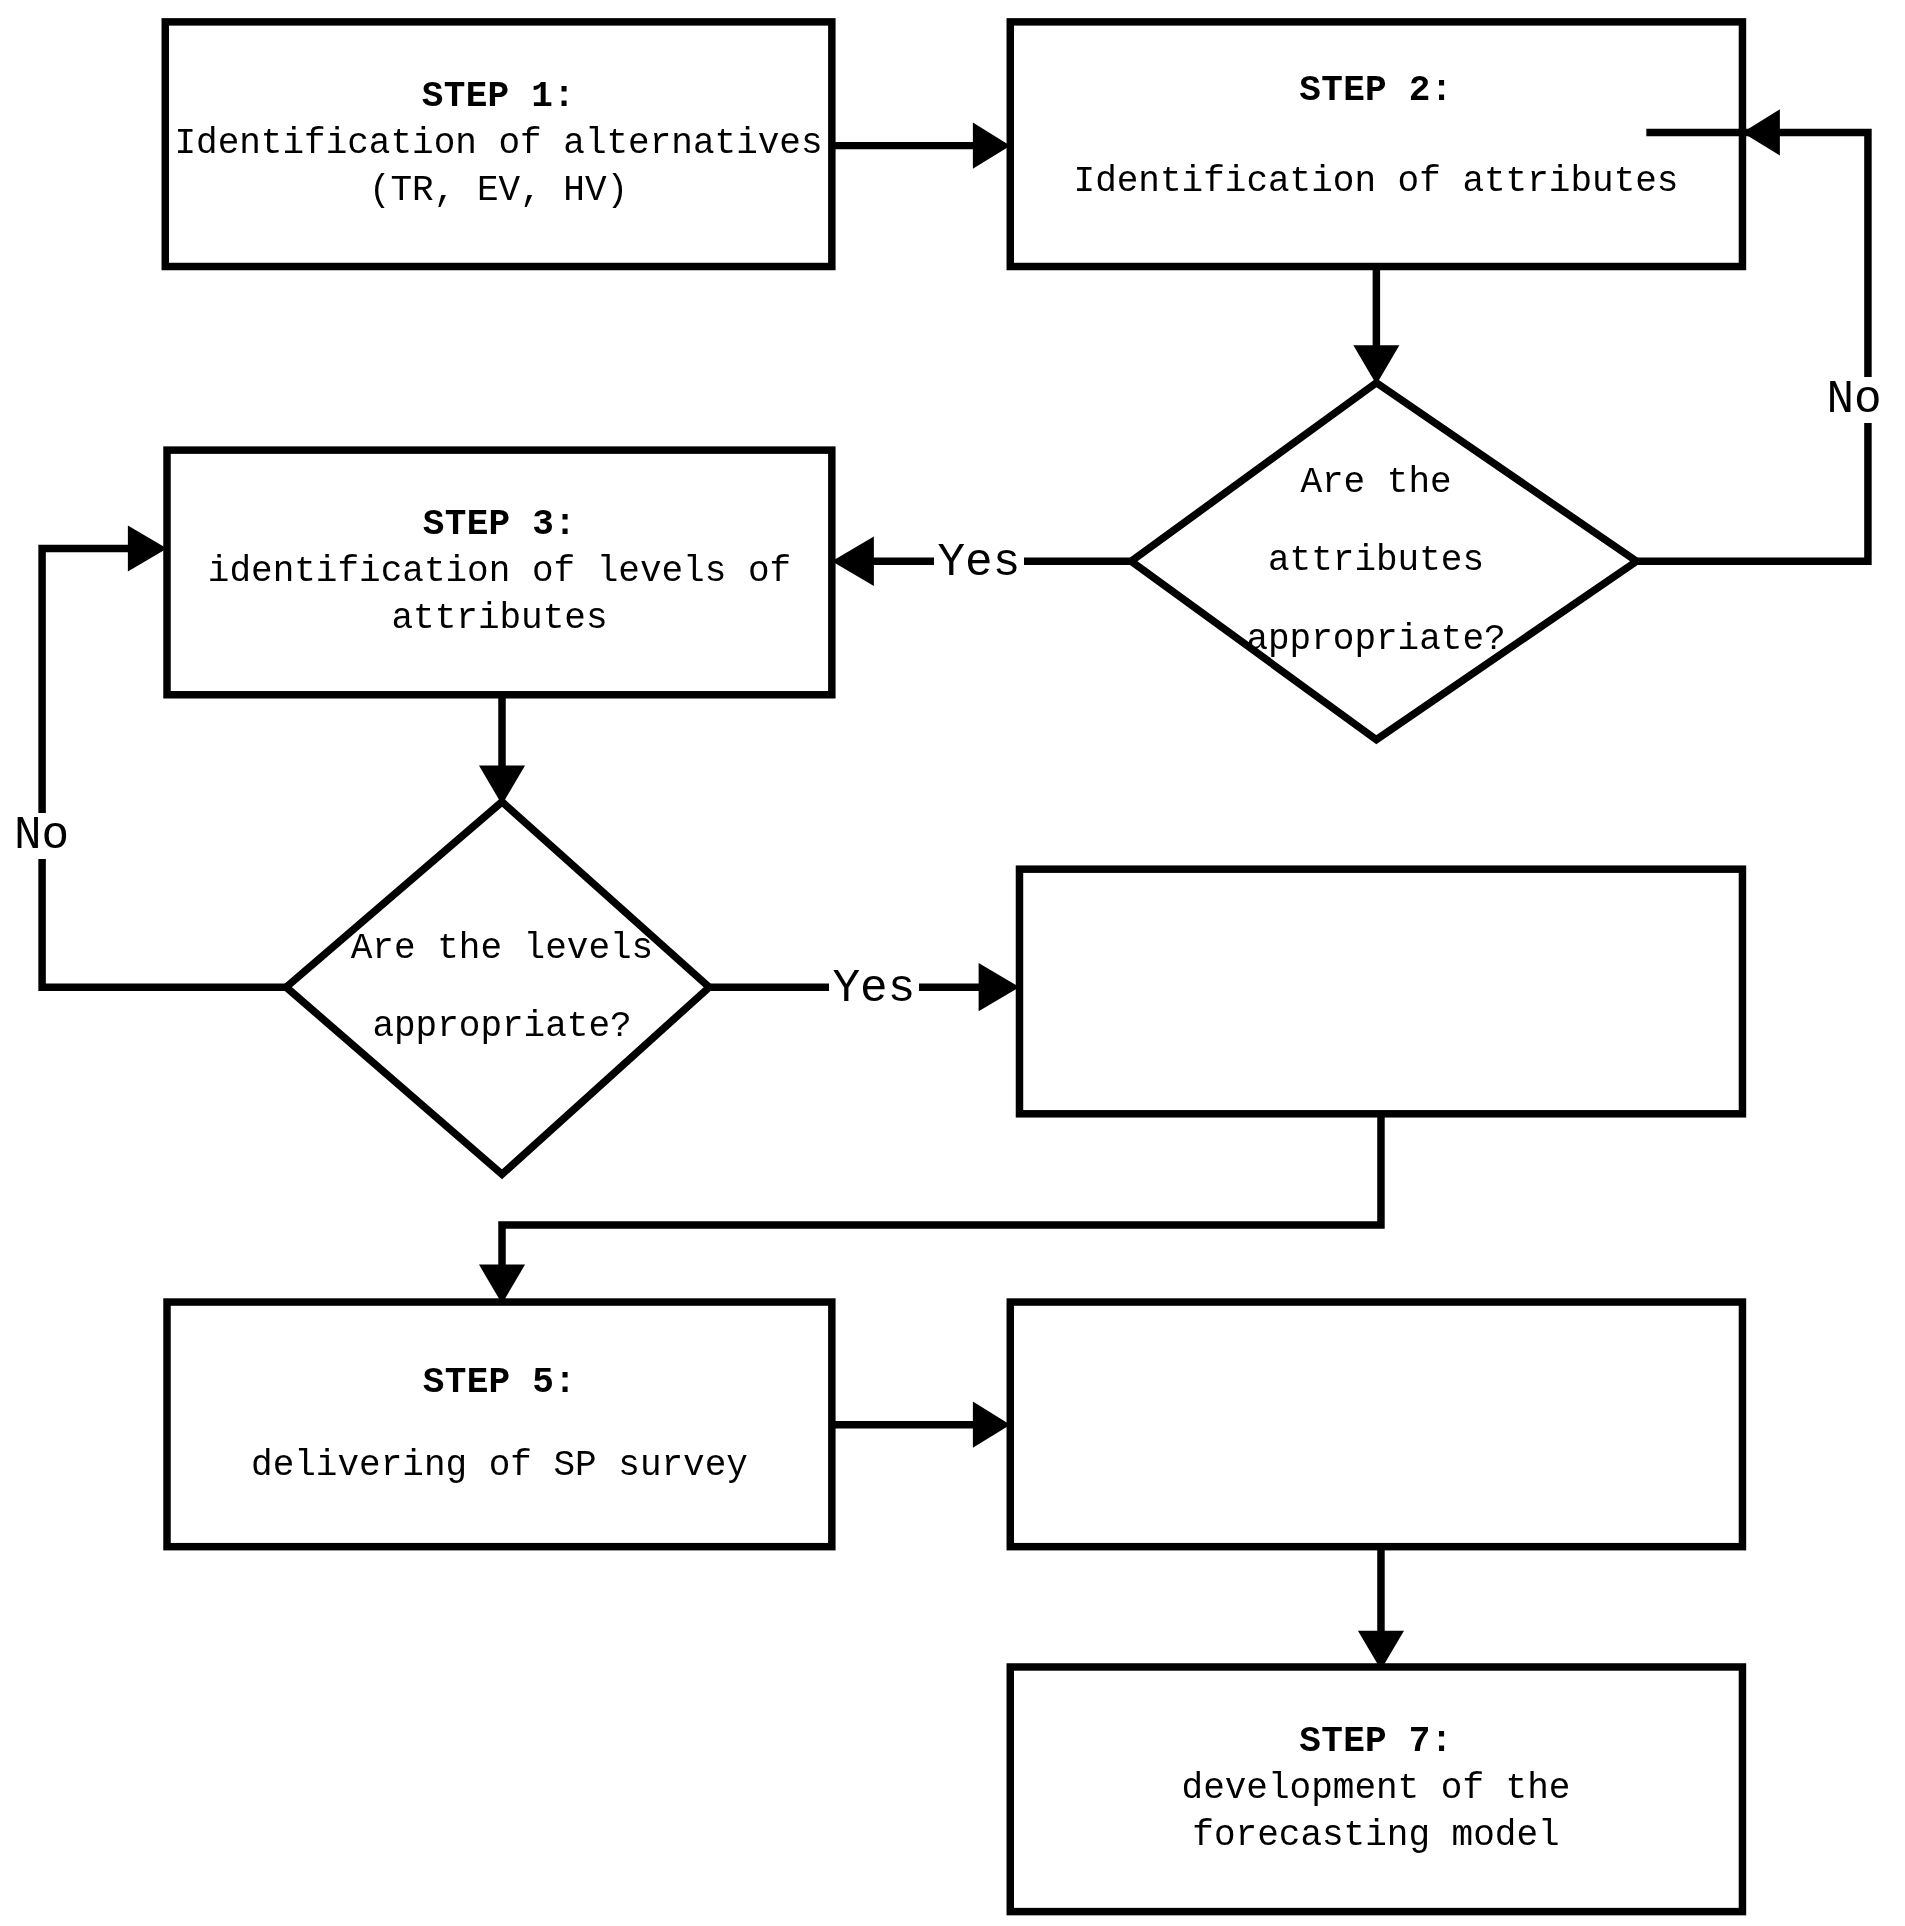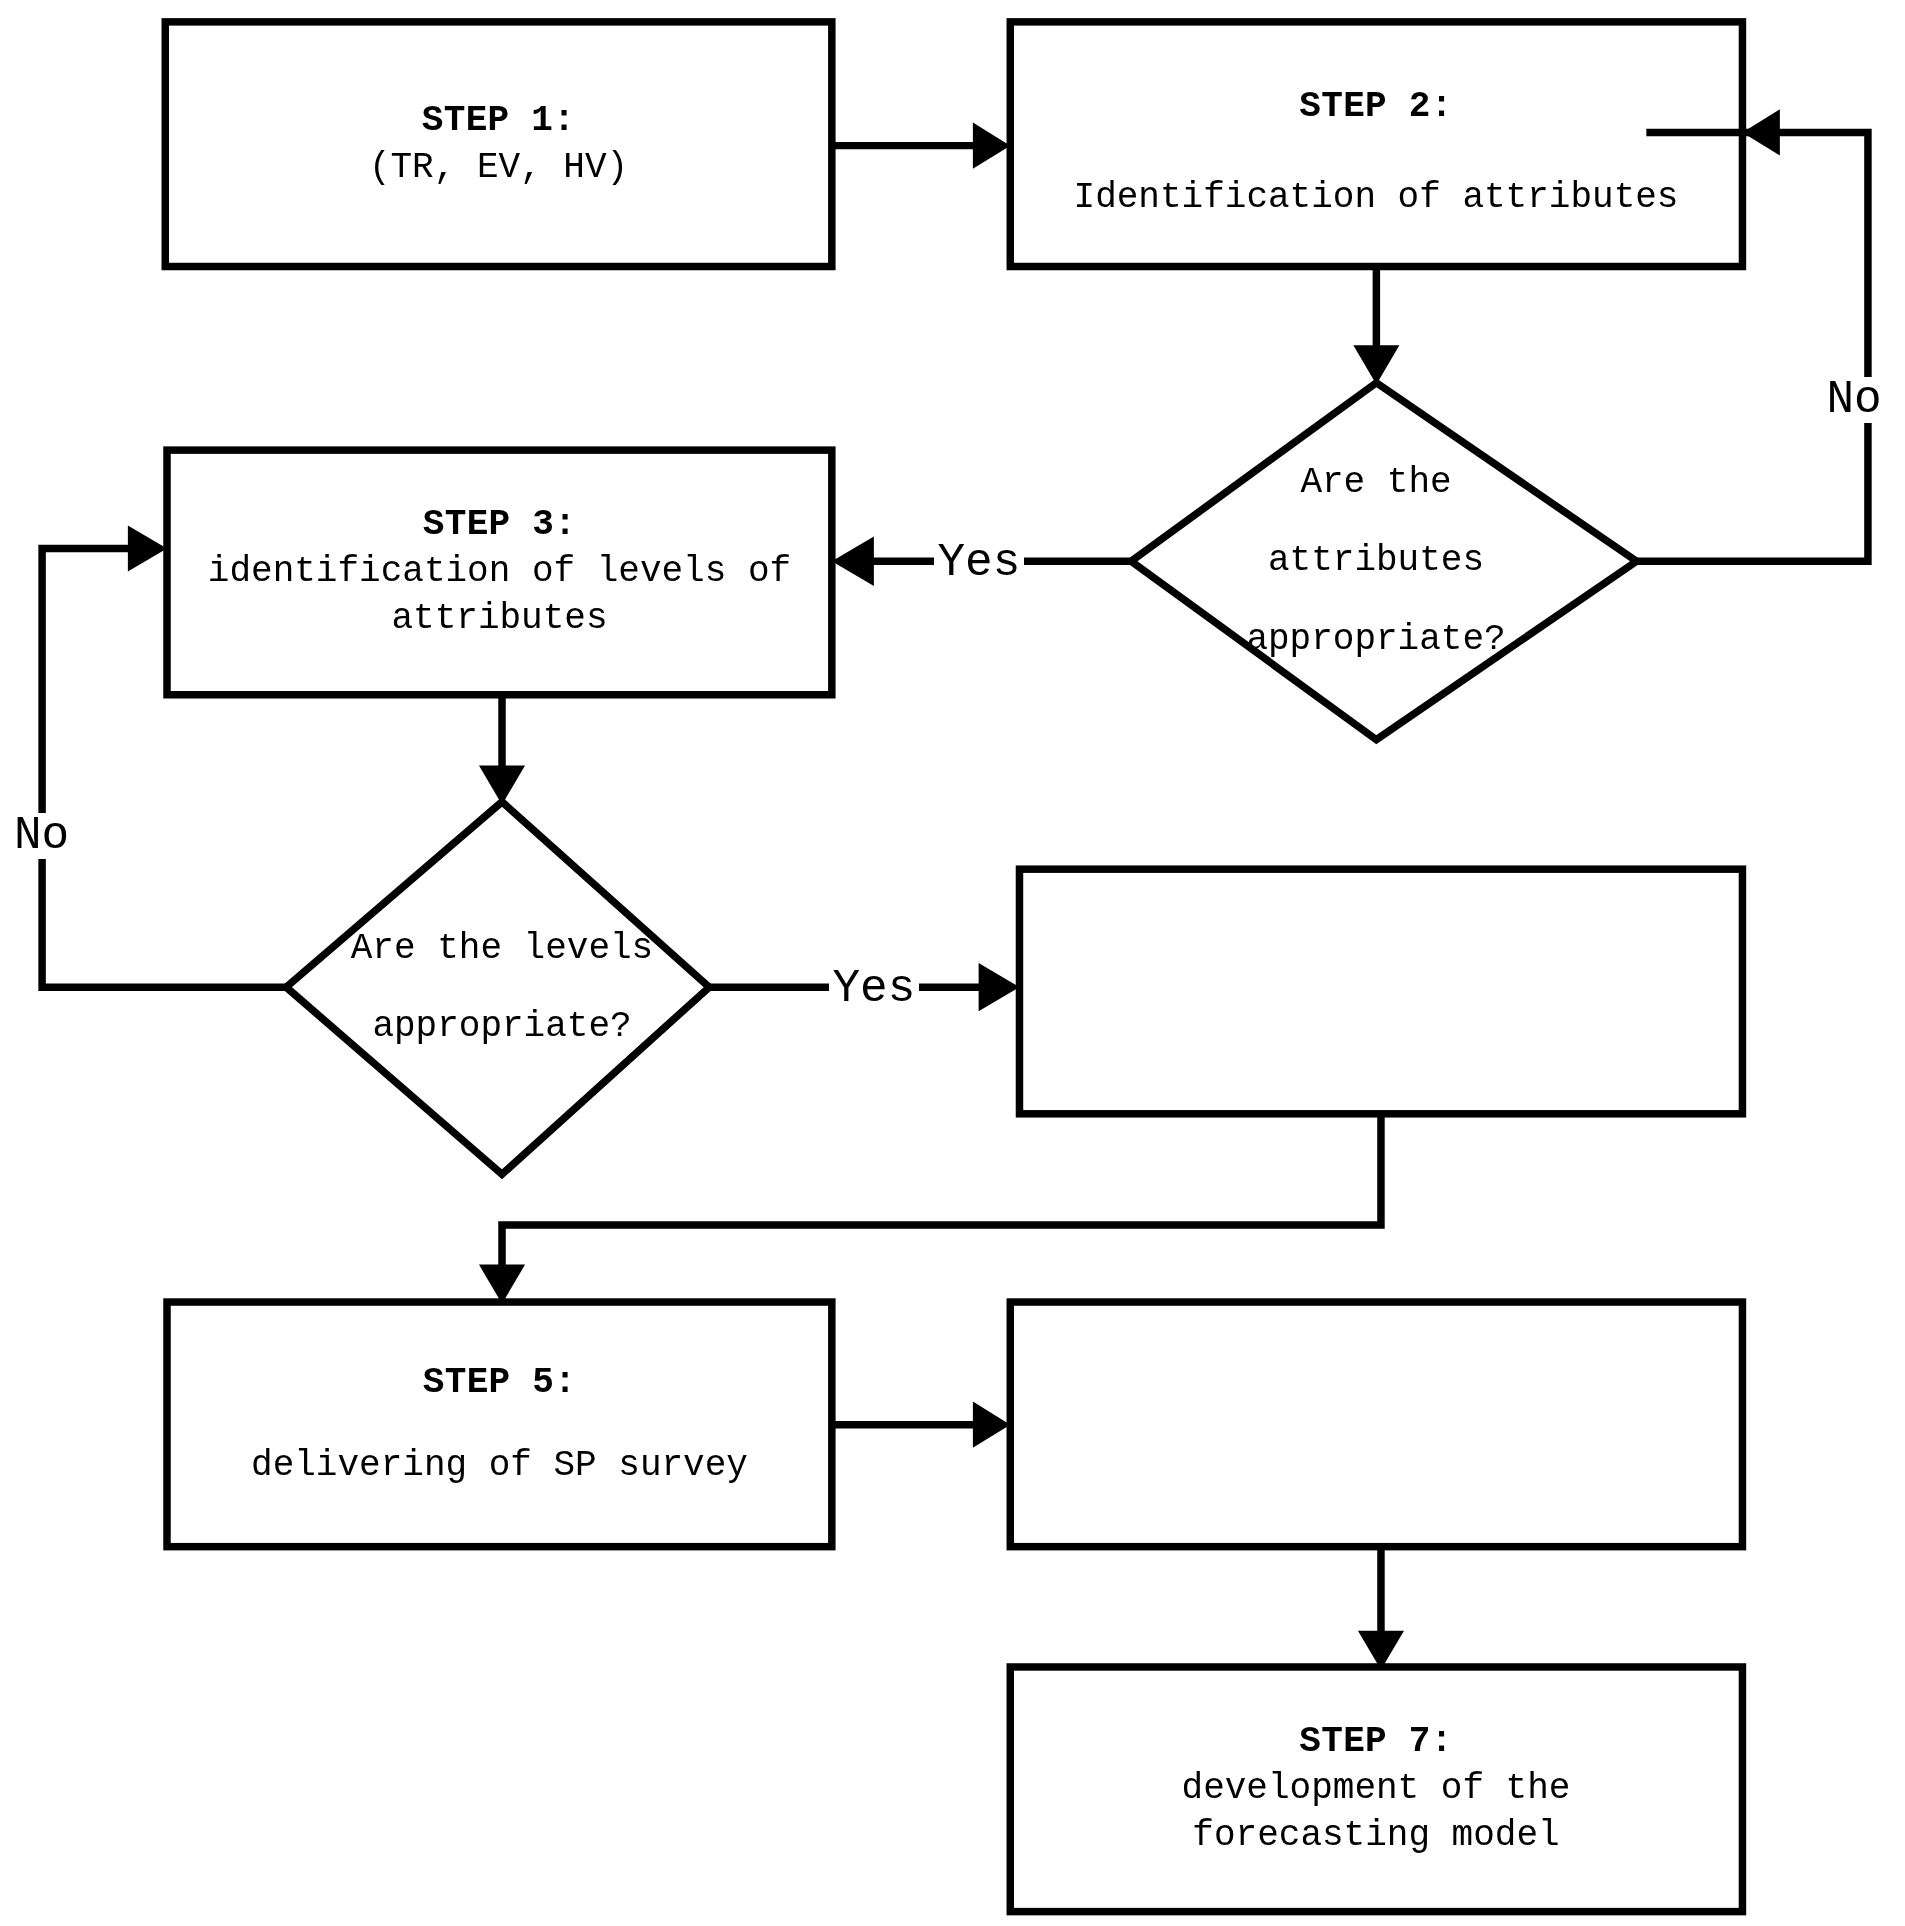--- a/index.html
+++ b/index.html
@@ -141,24 +141,25 @@
     <line class="conn-line" x1="1445" y1="2475" x2="1715" y2="2475"></line>
     <polygon class="arrow-head" points="1755,2475 1690,2435 1690,2515"></polygon>
 
     <line class="conn-line" x1="2399" y1="2687" x2="2399" y2="2858"></line>
     <polygon class="arrow-head" points="2399,2901 2359,2833 2439,2833"></polygon>
 
   </svg>
 
   <div class="node-text" style="left:165px; top:22px; width:667px; height:245px;">
     <span class="ttl">STEP 1:</span>
+    <span class="bdy">Identification of alternatives</span>
     <span class="bdy">(TR, EV, HV)</span>
   </div>
 
-  <div class="node-text" style="left:1010px; top:30px; width:732px; height:245px;gap:44px;">
+  <div class="node-text" style="left:1010px; top:14px; width:732px; height:245px;gap:44px;">
     <span class="ttl">STEP 2:</span>
     <span class="bdy">Identification of attributes</span>
   </div>
 
   <div class="dia-text" style="left:1186px; top:455px; width:380px; height:213px;">
     <span>Are the</span>
     <span>attributes</span>
     <span>appropriate?</span>
   </div>
 

